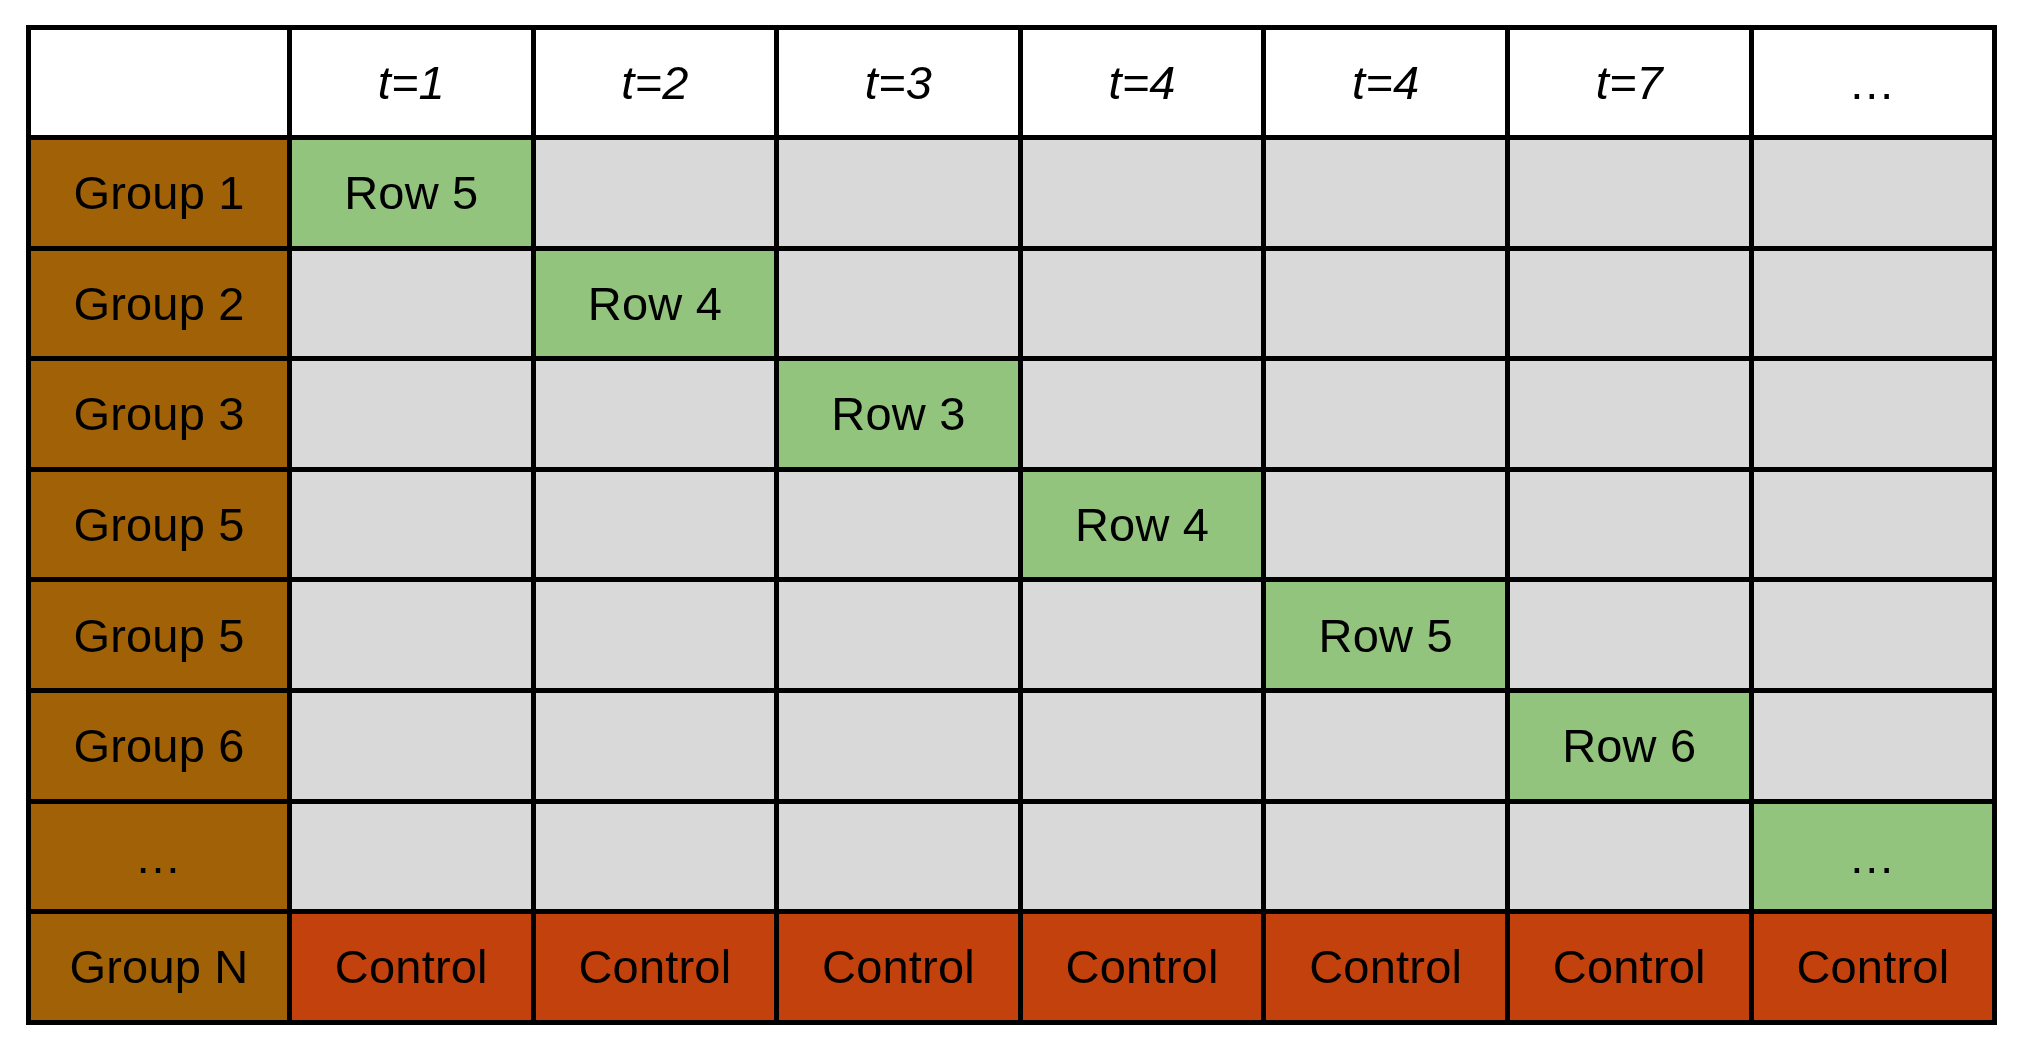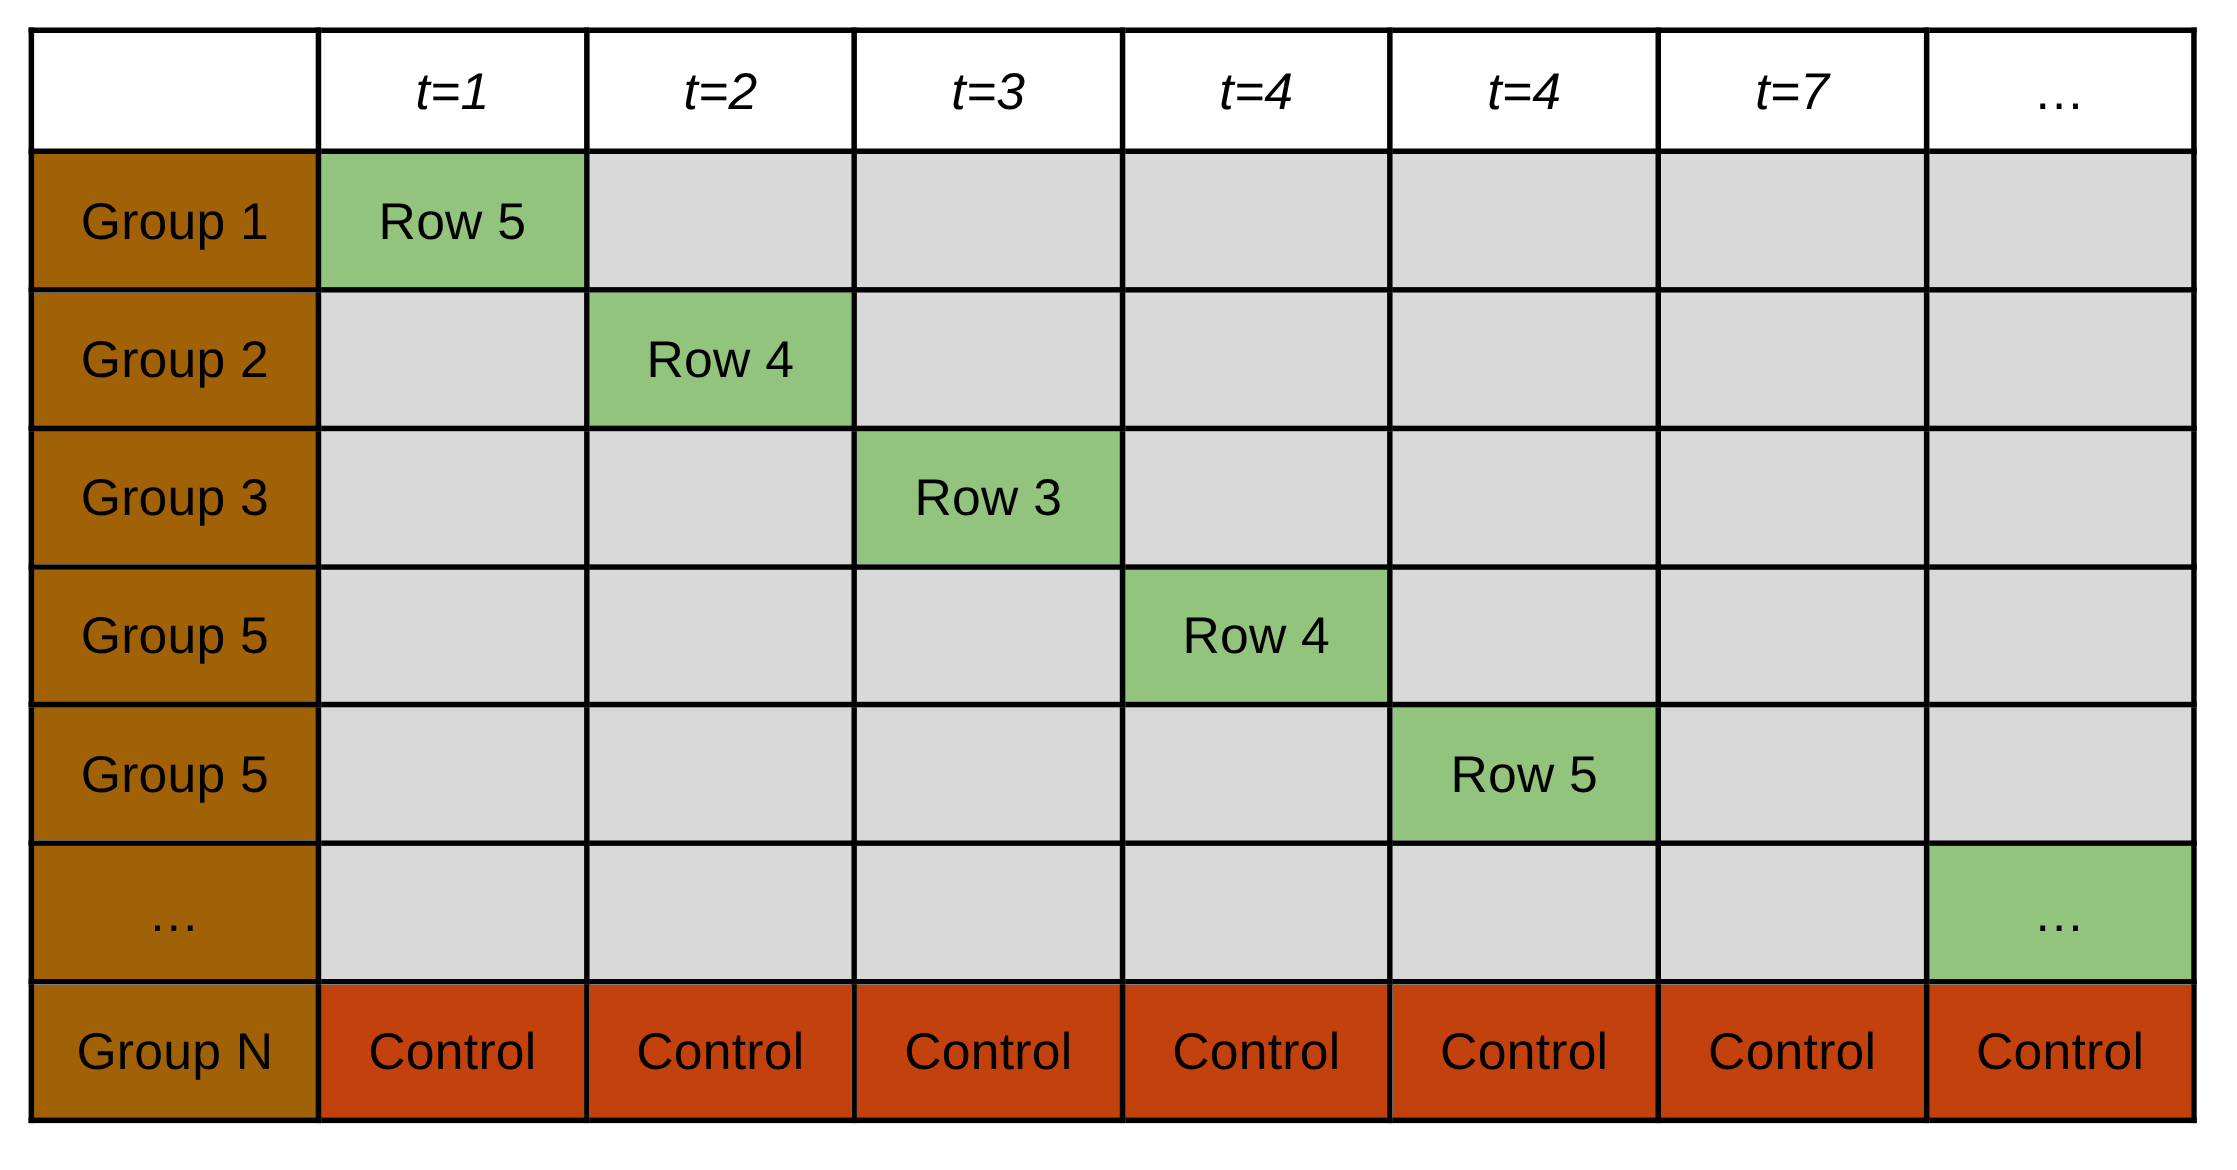--- a/index.html
+++ b/index.html
@@ -170,20 +170,30 @@
           <td class="group-label">Group 5</td>
           <td class="state-empty"></td>
           <td class="state-empty"></td>
           <td class="state-empty"></td>
           <td class="state-empty"></td>
           <td class="state-treated">Row 5</td>
           <td class="state-empty"></td>
           <td class="state-empty"></td>
         </tr>
         <tr>
+          <td class="group-label">Group 6</td>
+          <td class="state-empty"></td>
+          <td class="state-empty"></td>
+          <td class="state-empty"></td>
+          <td class="state-empty"></td>
+          <td class="state-empty"></td>
+          <td class="state-treated">Row 6</td>
+          <td class="state-empty"></td>
+        </tr>
+        <tr>
           <td class="group-label is-ellipsis">…</td>
           <td class="state-empty"></td>
           <td class="state-empty"></td>
           <td class="state-empty"></td>
           <td class="state-empty"></td>
           <td class="state-empty"></td>
           <td class="state-empty"></td>
           <td class="state-treated is-ellipsis">…</td>
         </tr>
         <tr>

